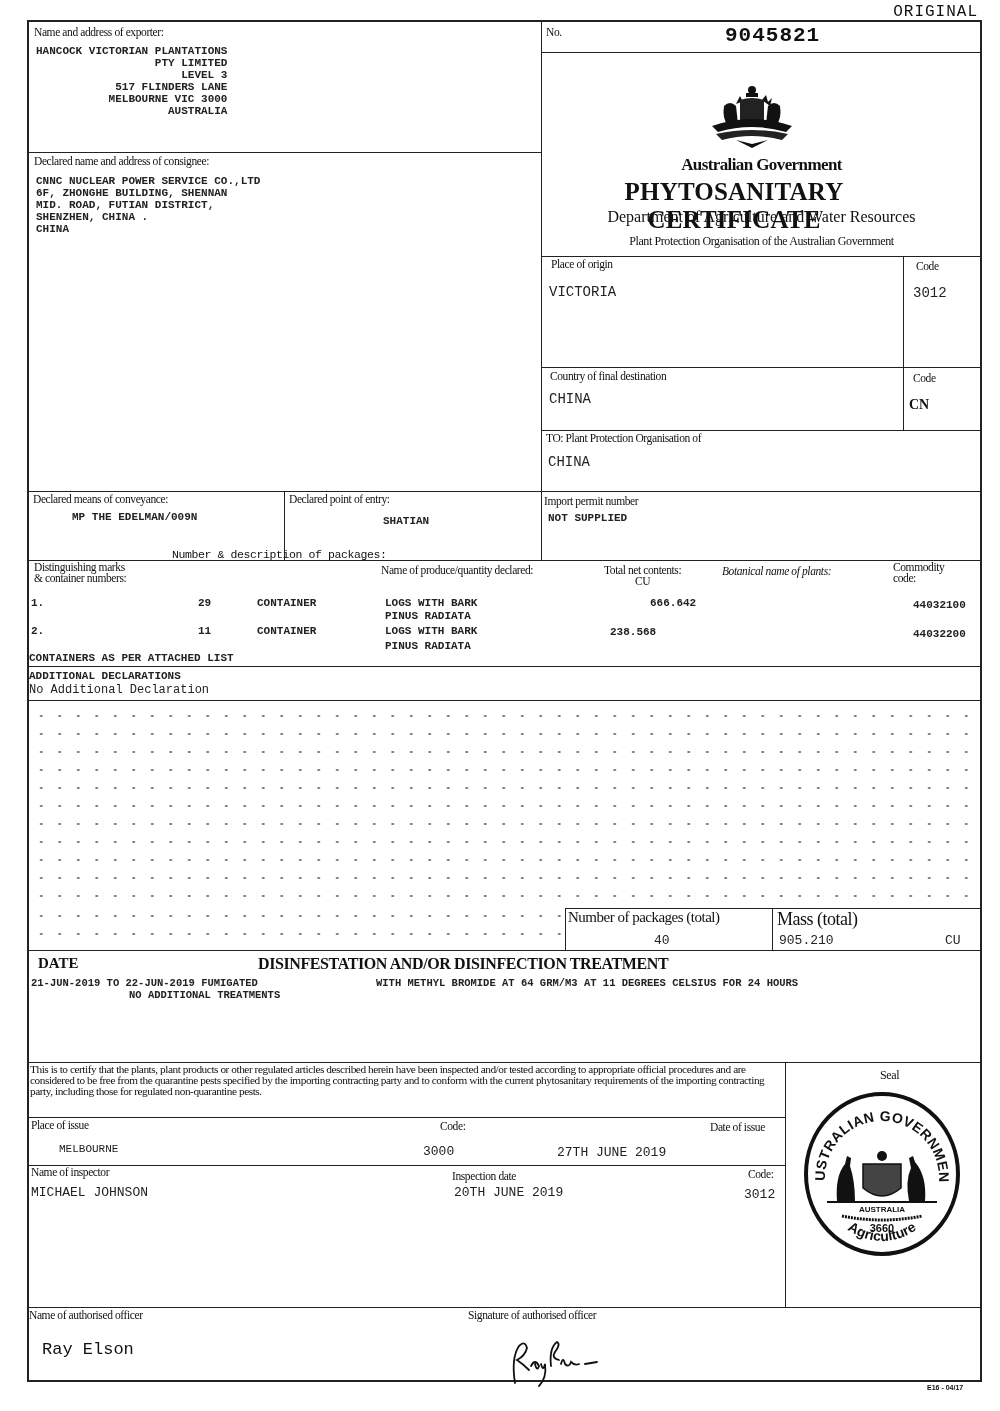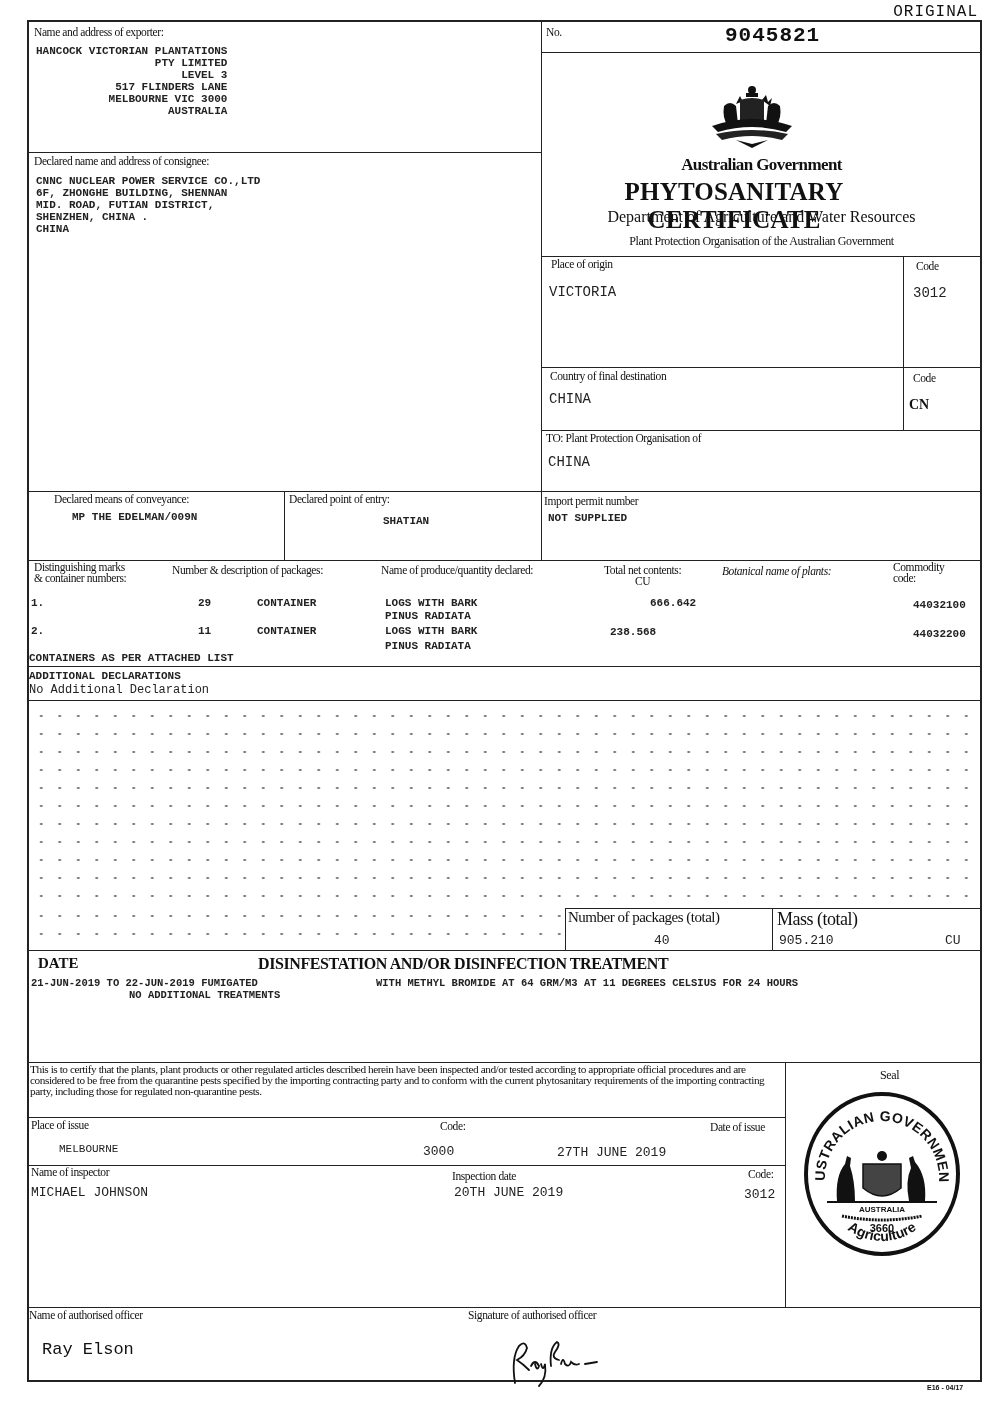--- a/index.html
+++ b/index.html
@@ -64,31 +64,31 @@
 <div class="lbl" style="left:550px; top:370px;">Country of final destination</div>
 <div class="val" style="left:549px; top:393px; font-size:14px; font-weight:normal;">CHINA</div>
 <div class="lbl" style="left:913px; top:372px;">Code</div>
 <div class="abs serif" style="left:909px; top:397px; font-size:14px; font-weight:bold;">CN</div>
 <div class="hline" style="left:541px; top:430px; width:441px;"></div>
 
 <div class="lbl" style="left:546px; top:432px;">TO: Plant Protection Organisation of</div>
 <div class="val" style="left:548px; top:456px; font-size:14px; font-weight:normal;">CHINA</div>
 
 <div class="hline" style="left:27px; top:491px; width:955px;"></div>
-<div class="lbl" style="left:33px; top:493px;margin-left:21px;">Declared means of conveyance:</div>
+<div class="lbl" style="left:33px; top:493px;">Declared means of conveyance:</div>
 <div class="val" style="left:72px; top:511px;">MP THE EDELMAN/009N</div>
 <div class="vline" style="left:284px; top:491px; height:69px;"></div>
 <div class="lbl" style="left:289px; top:493px;">Declared point of entry:</div>
 <div class="val" style="left:383px; top:515px;">SHATIAN</div>
 <div class="lbl" style="left:544px; top:495px;">Import permit number</div>
 <div class="val" style="left:548px; top:512px;">NOT SUPPLIED</div>
 <div class="hline" style="left:27px; top:560px; width:955px;"></div>
 
 <div class="lbl" style="left:34px; top:562px; line-height:11px;"><span>Distinguishing marks</span><br><span>&amp; container numbers:</span></div>
-<div class="lbl" style="left:172px; top:564px;">Number &amp; description of packages:</div>
+<div class="lbl" style="left:172px; top:548px;font-family:Liberation Mono, monospace;">Number &amp; description of packages:</div>
 <div class="lbl" style="left:381px; top:564px;">Name of produce/quantity declared:</div>
 <div class="lbl" style="left:604px; top:565px; line-height:11px; text-align:center;"><span>Total net contents:</span><br><span>CU</span></div>
 <div class="lbl" style="left:722px; top:565px; font-style:italic;">Botanical name of plants:</div>
 <div class="lbl" style="left:893px; top:562px; line-height:11px;"><span>Commodity</span><br><span>code:</span></div>
 
 <div>
   <div class="val" style="left:31px; top:597px;">1.</div>
   <div class="val" style="left:198px; top:597px;">29</div>
   <div class="val" style="left:257px; top:597px;">CONTAINER</div>
   <div class="val" style="left:385px; top:597px;">LOGS WITH BARK</div>

